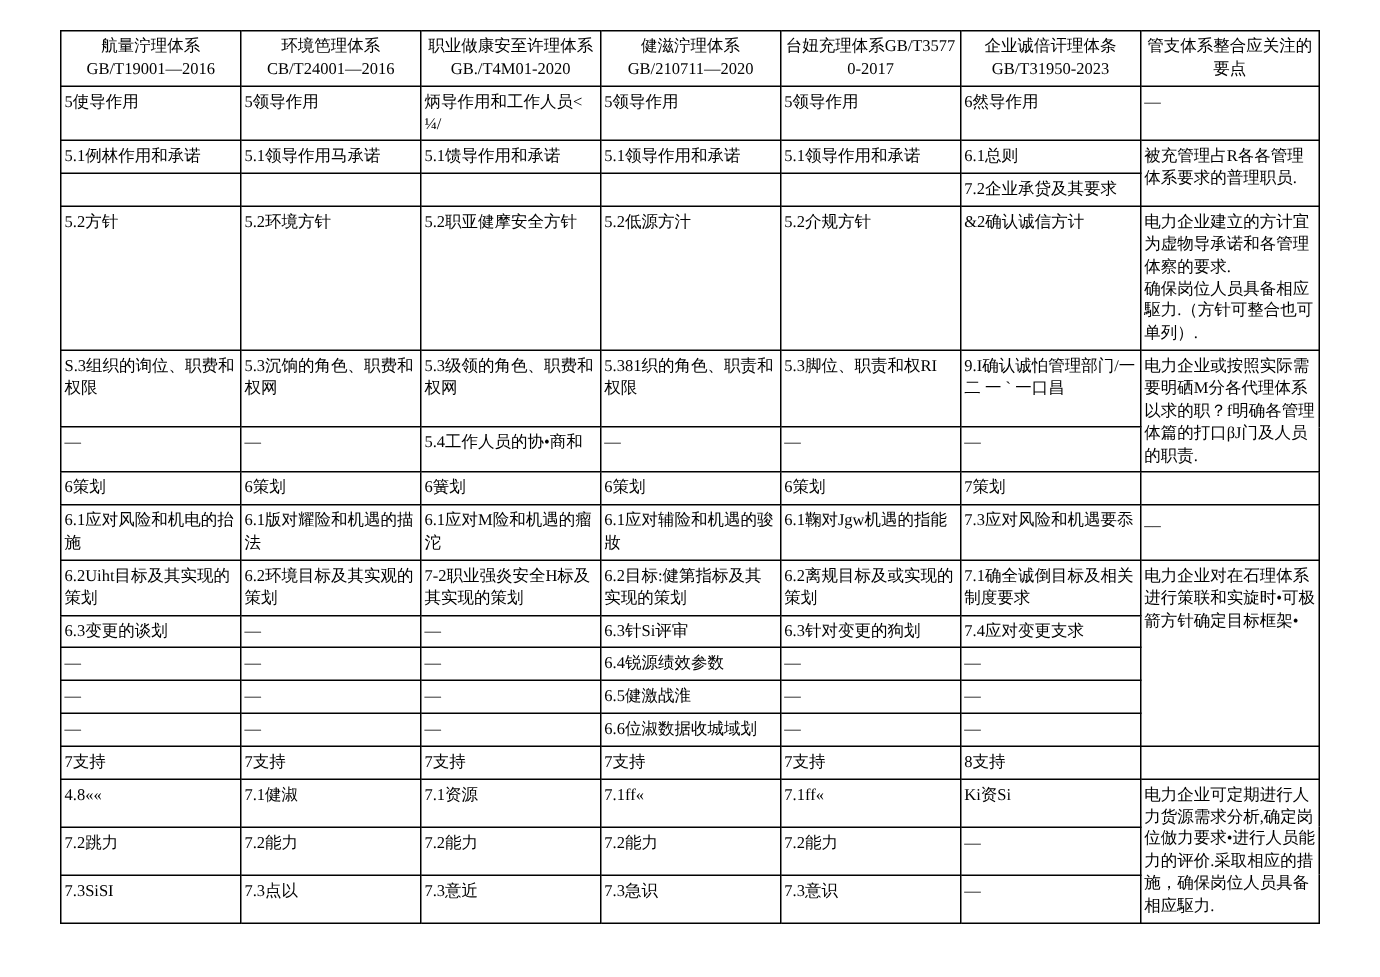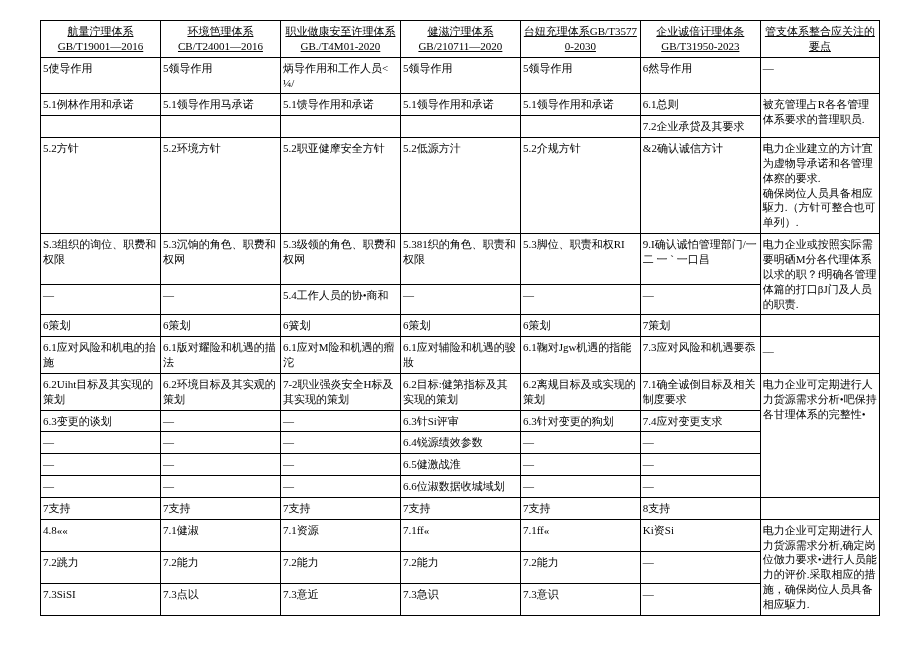--- a/index.html
+++ b/index.html
@@ -21,21 +21,20 @@
       padding: 3px 2px;
       vertical-align: top;
       text-align: left;
       line-height: 1.35;
       word-break: break-all;
       font-weight: normal;
     }
     th {
       text-align: center;
       vertical-align: middle;
-      text-decoration: underline;
     }
     col.c1 { width: 14.3%; }
     col.c2 { width: 14.3%; }
     col.c3 { width: 14.3%; }
     col.c4 { width: 14.3%; }
     col.c5 { width: 14.3%; }
     col.c6 { width: 14.3%; }
     col.c7 { width: 14.2%; }
   </style>
 </head>
@@ -63,21 +62,21 @@
       </th>
       <th>
         <div>职业做康安至许理体系</div>
         <div>GB./T4M01-2020</div>
       </th>
       <th>
         <div>健滋泞理体系</div>
         <div>GB/210711—2020</div>
       </th>
       <th>
-        <div>台妞充理体系GB/T35770-2030</div>
+        <div>台妞充理体系GB/T35770-2017</div>
       </th>
       <th>
         <div>企业诚倍讦理体条</div>
         <div>GB/T31950-2023</div>
       </th>
       <th>
         <div>管支体系整合应关注的要点</div>
       </th>
     </tr>
   </thead>
@@ -155,21 +154,21 @@
         <td>7.3应对风险和机遇要忝</td>
         <td>__</td>
       </tr>
       <tr>
         <td>6.2Uiht目标及其实现的策划</td>
         <td>6.2环境目标及其实观的策划</td>
         <td>7-2职业强炎安全H标及其实现的策划</td>
         <td>6.2目标:健第指标及其实现的策划</td>
         <td>6.2离规目标及或实现的策划</td>
         <td>7.1确全诚倒目标及相关制度要求</td>
-        <td rowspan="5">电力企业可定期进行人力货源需求分析•吧保持各甘理体系的完整性•</td>
+        <td rowspan="5">电力企业对在石理体系进行策联和实旋时•可极箭方针确定目标框架•</td>
       </tr>
       <tr>
         <td>6.3变更的谈划</td>
         <td>—</td>
         <td>—</td>
         <td>6.3针Si评审</td>
         <td>6.3针对变更的狗划</td>
         <td>7.4应对变更支求</td>
       </tr>
       <tr>

